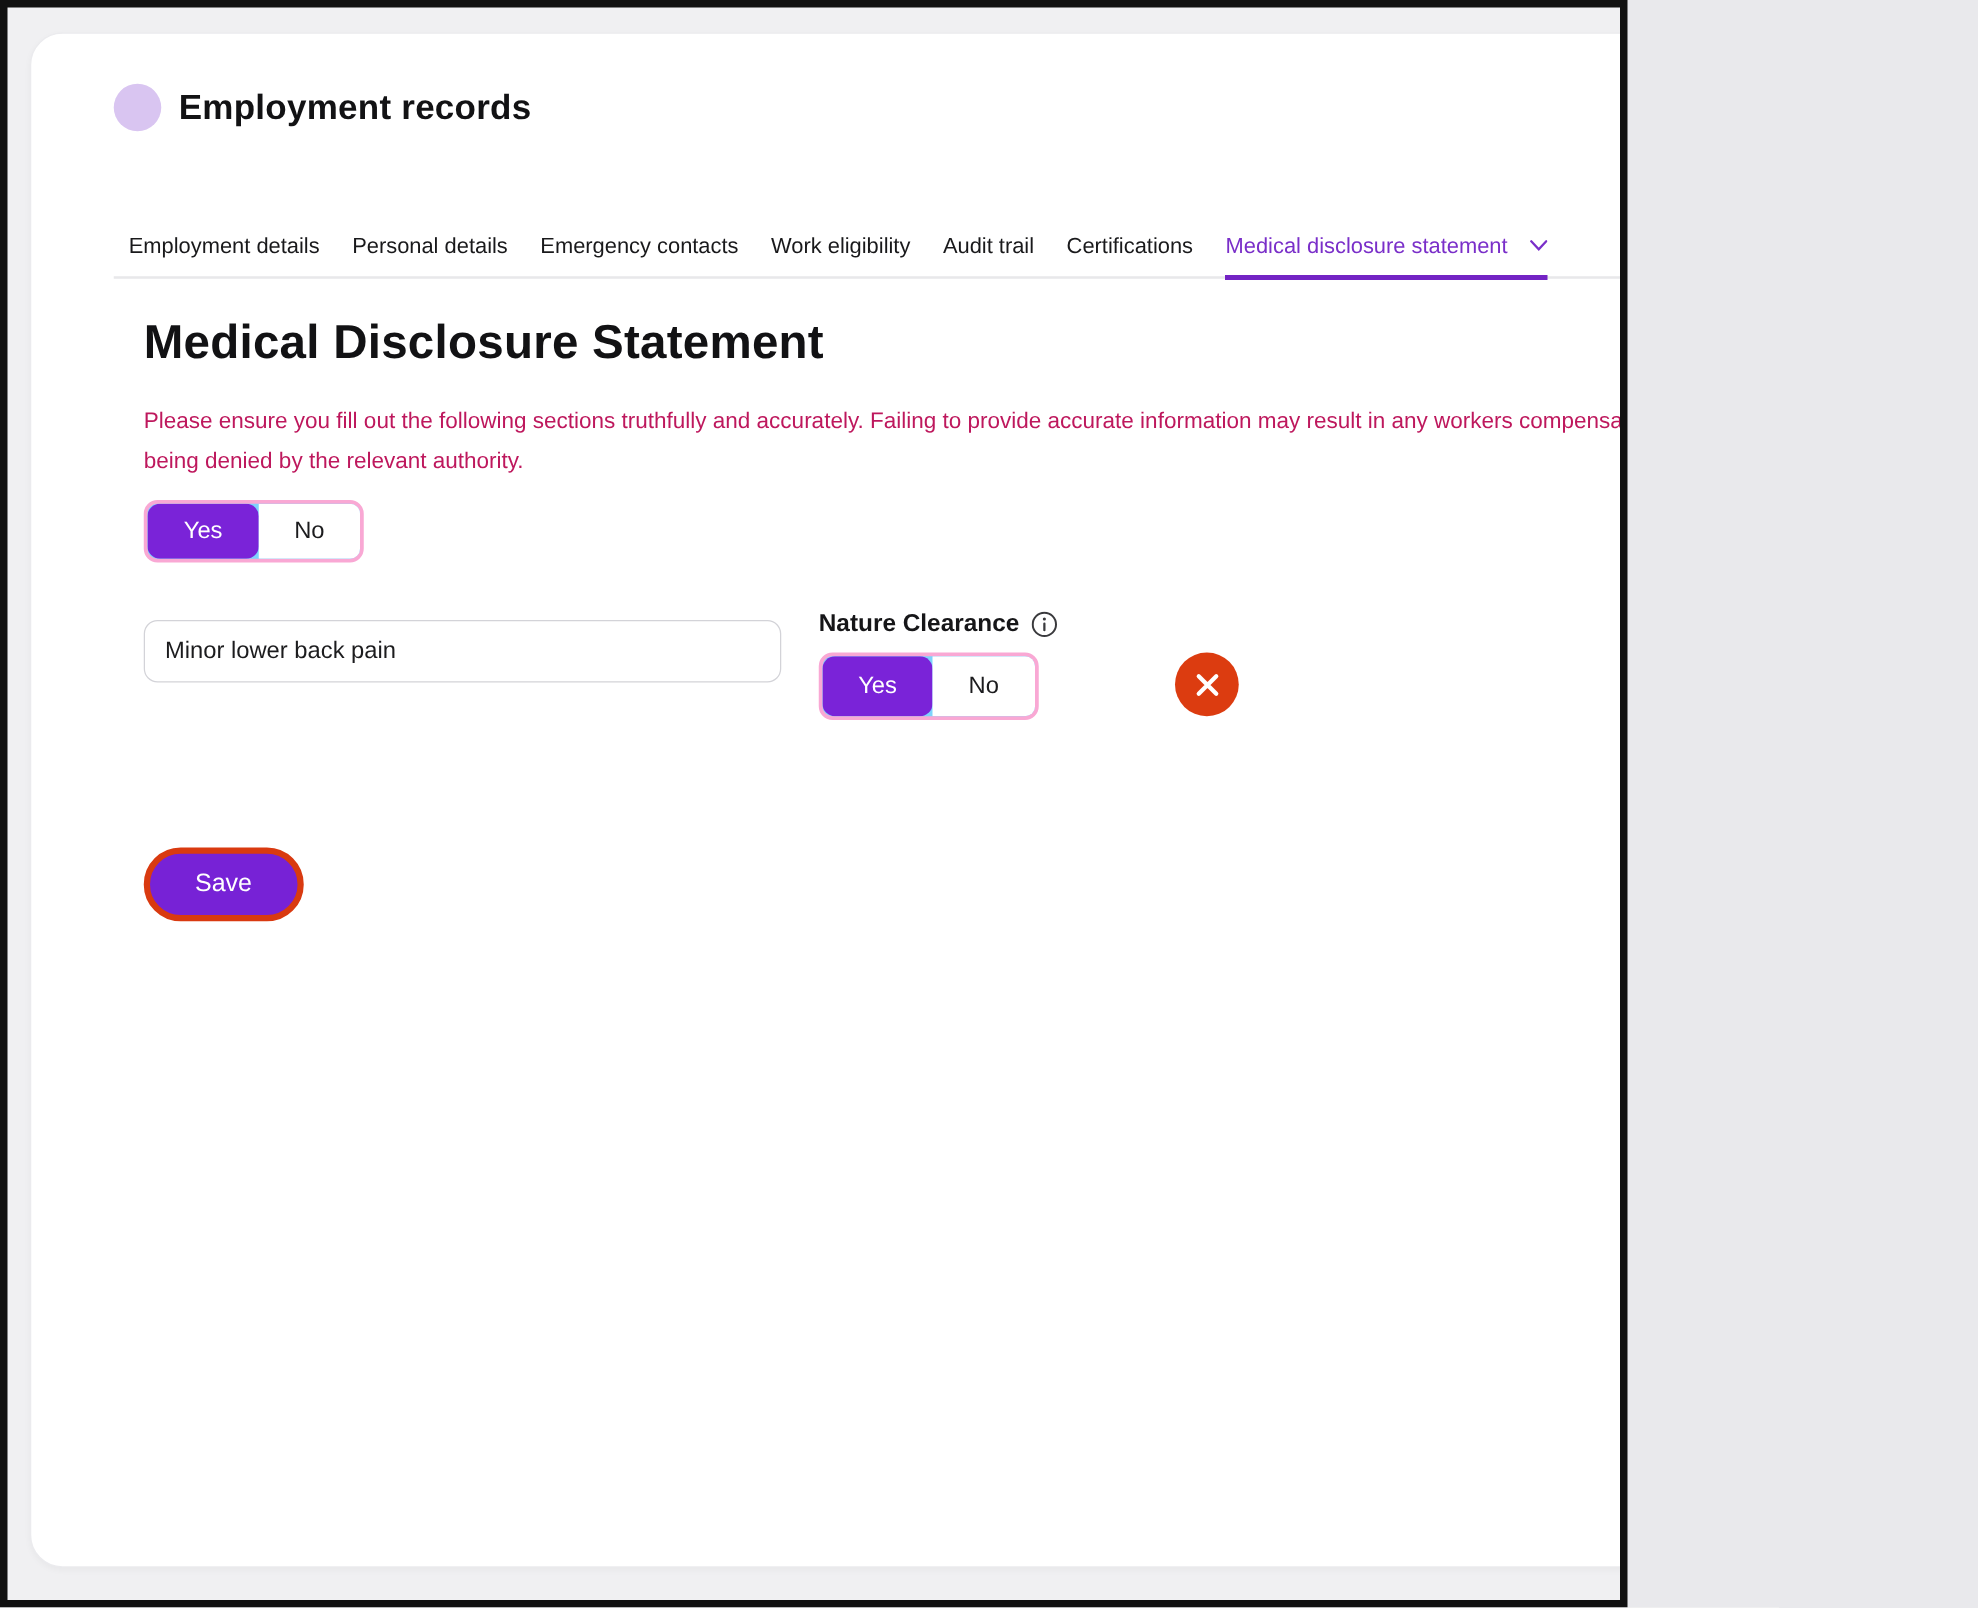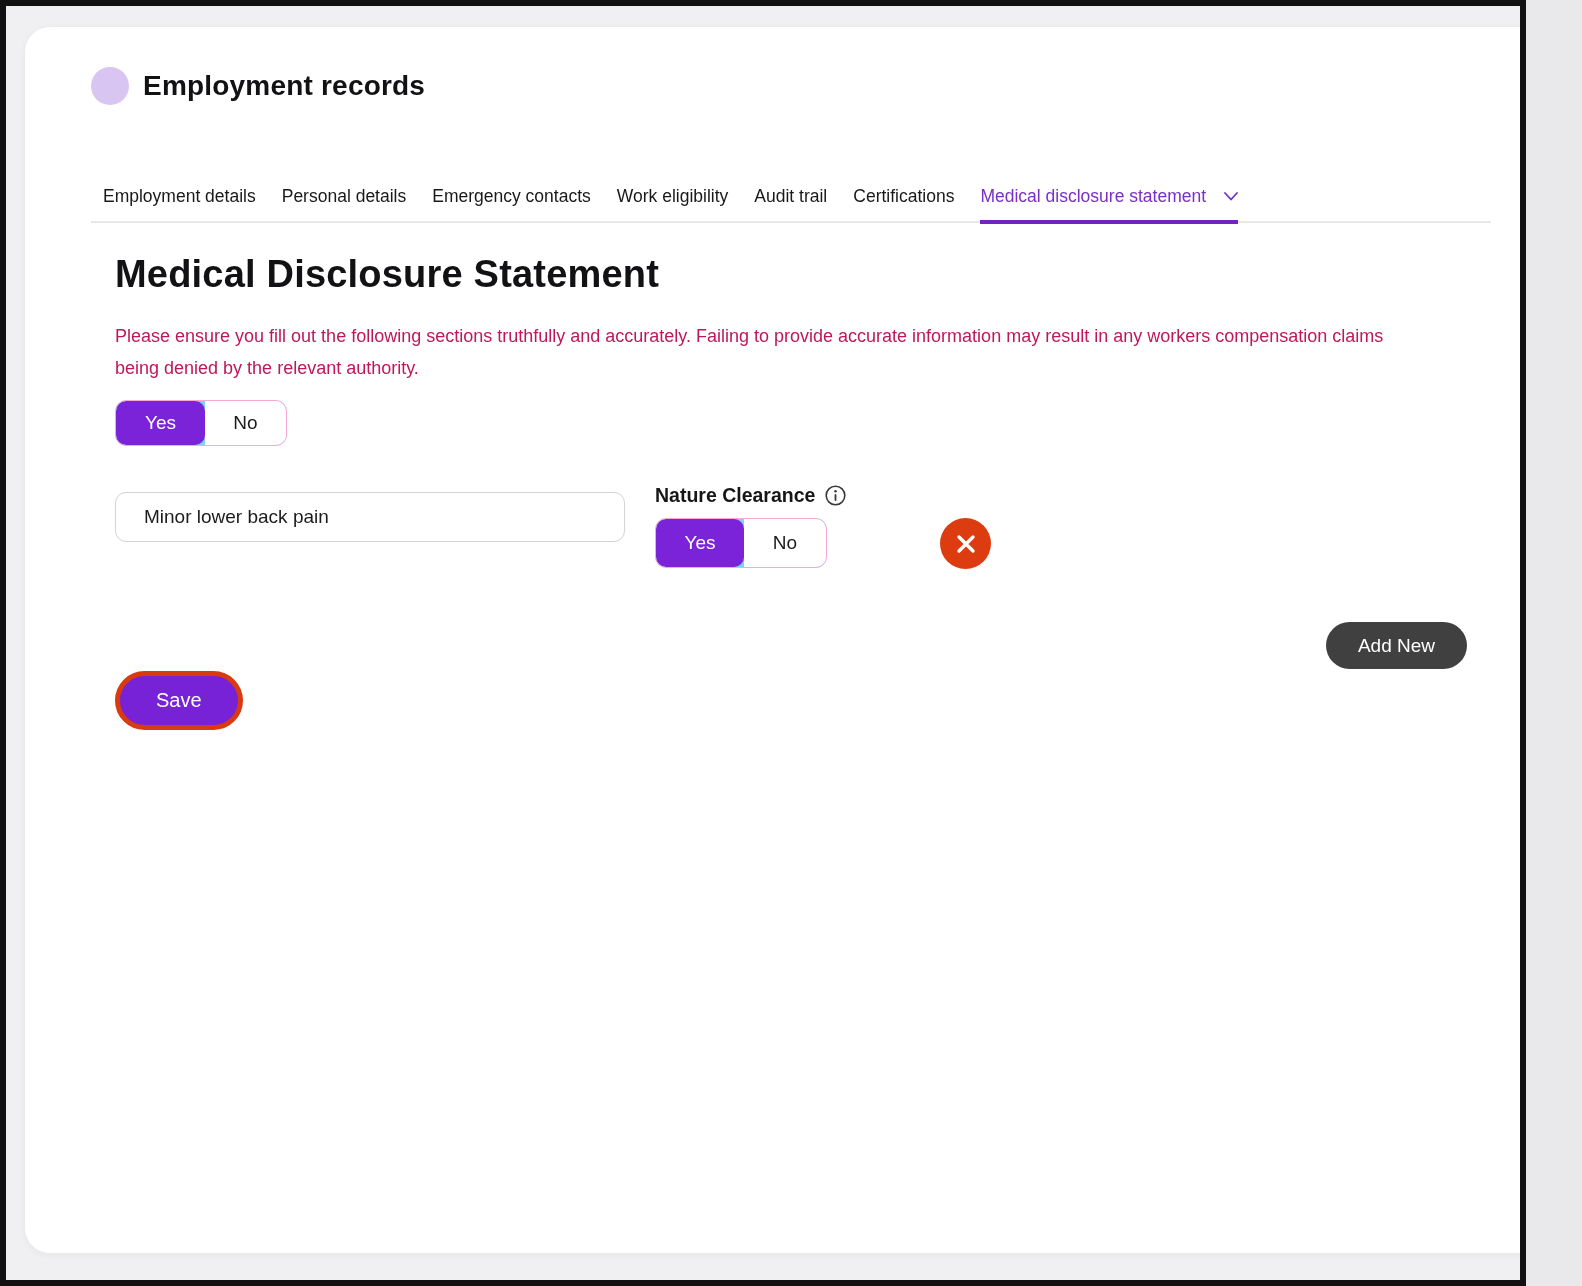--- a/index.html
+++ b/index.html
@@ -2,21 +2,21 @@
 <html><head>
 <meta charset="utf-8">
 <style>
   * { box-sizing: border-box; margin: 0; padding: 0; }
   html, body { background: #e9e9ec; }
   body {
     font-family: "Liberation Sans", "DejaVu Sans", sans-serif;
     color: #1c1c1e;
   }
   .screen {
-    width: 1526px;
+    width: 1302px;
     height: 1286px;
     border: 6px solid #111111;
     background: #f0f0f2;
     position: relative;
     overflow: hidden;
   }
   .card {
     position: absolute;
     left: 18px; top: 20px;
     width: 1534px; height: 1228px;
@@ -74,21 +74,21 @@
   .question {
     margin-top: 24px;
     max-width: 1395px;
     font-size: 20px; line-height: 35px; font-weight: 700;
     color: #161618;
   }
 
   
   .toggle {
     display: inline-flex;
-    border: 1px solid #f9a8d4;
+    border: 3px solid #f9a8d4;
     border-radius: 11px;
     background: #7dd3fc;
     overflow: hidden;
   }
   .toggle .opt {
     display: flex; align-items: center; justify-content: center;
     font-size: 19px; color: #1c1c1e;
     cursor: pointer;
     background: #ffffff;
   }
@@ -107,21 +107,21 @@
     height: 26px;
   }
   .field-control { margin-top: 10px; }
   .col-nature { width: 510px; margin-right: 30px; }
   .col-clearance { width: 263px; }
   .col-restrictions { flex: 0 0 517px; }
   .text-input {
     width: 100%; height: 50px;
     border: 1px solid #d3d3d8;
     border-radius: 11px;
-    padding: 0 28px;
+    padding: 0 16px;
     font-size: 19px; color: #1c1c1e;
     font-family: "Liberation Sans", "DejaVu Sans", sans-serif;
     background: #ffffff;
     outline: none;
   }
   .toggle-clear .opt { width: 88px; height: 48px; }
   .toggle-clear .opt.opt-no { width: 82px; }
   .info-icon {
     width: 21px; height: 21px; display: inline-block; flex: 0 0 auto;
   }

